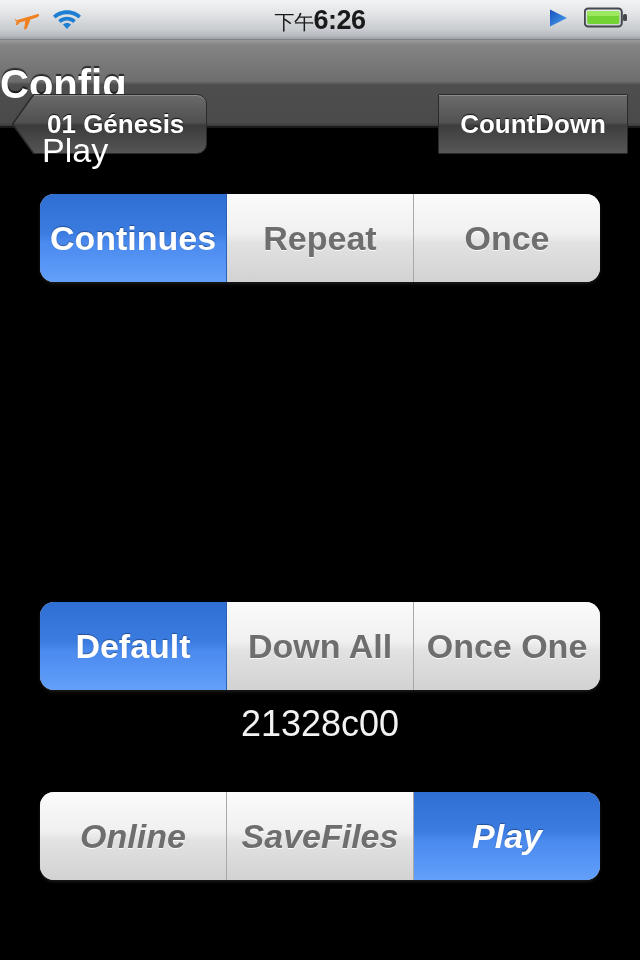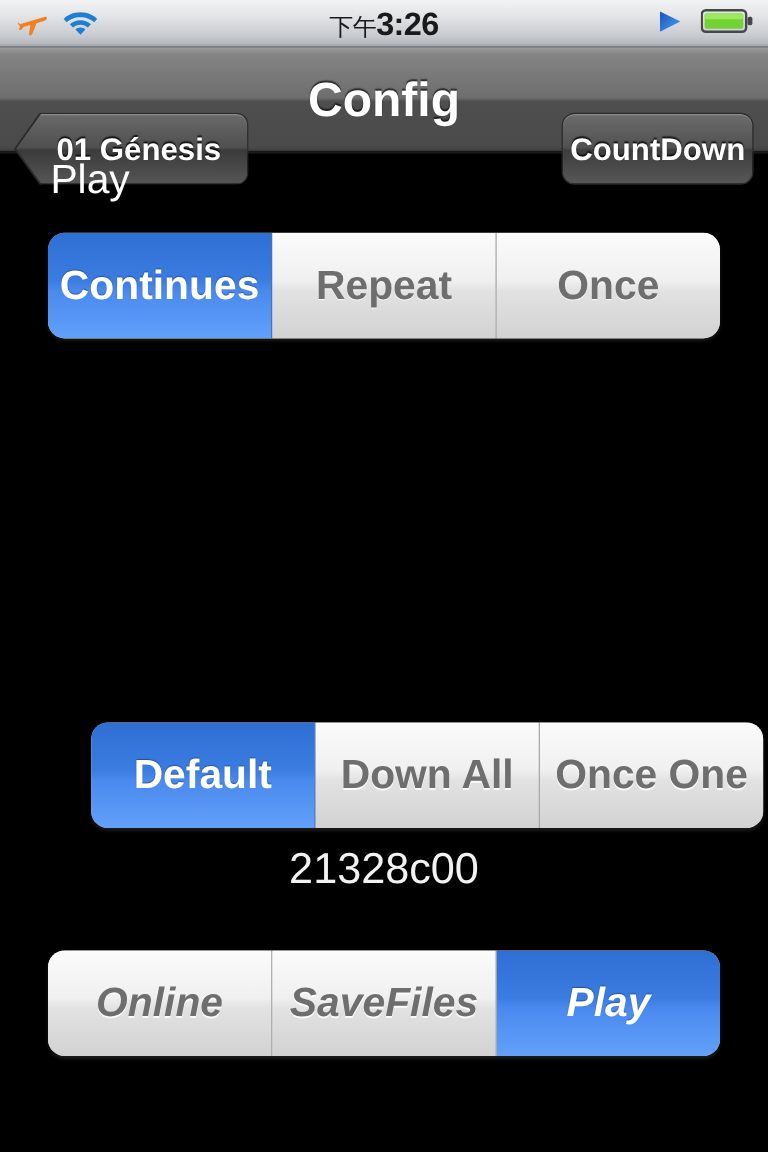--- a/index.html
+++ b/index.html
@@ -69,21 +69,21 @@
     background: linear-gradient(to bottom,
       #9b9b9b 0%, #848484 6%, #6e6e6e 48%, #4e4e4e 52%, #4a4a4a 96%, #3a3a3a 100%);
     border-bottom: 2px solid #1a1a1a;
     box-sizing: border-box;
   }
   #nav-title {
     position: absolute;
     left: 0; top: 0;
     width: 640px; height: 106px;
     line-height: 88px;
-    text-align: center;
+    text-align: left;
     font-size: 40px;
     font-weight: bold;
     color: #ffffff;
     text-shadow: 0 -2px 1px rgba(0,0,0,0.65);
     letter-spacing: 0px;
   }
   #back-button {
     position: absolute;
     left: 12px; top: 54px;
     height: 60px;
@@ -105,31 +105,31 @@
   #back-chevron {
     position: absolute;
     left: 12px; top: 54px;
     width: 170px; height: 60px;
     pointer-events: none;
   }
   #right-button {
     position: absolute;
     right: 12px; top: 54px;
     height: 60px;
-    padding: 0 6px;
+    padding: 0 21px;
     display: flex;
     align-items: center;
     justify-content: center;
     font-size: 26px;
     font-weight: bold;
     color: #ffffff;
     text-shadow: 0 -1px 1px rgba(0,0,0,0.8);
     background: linear-gradient(to bottom, #6c6c6c 0%, #515151 48%, #3d3d3d 52%, #575757 100%);
     border: 1px solid #2a2a2a;
-    border-radius: 11px;
+    border-radius: 1px;
     box-sizing: border-box;
     box-shadow: inset 0 1px 0 rgba(255,255,255,0.22);
   }
 
   
   #section-label {
     position: absolute;
     left: 42px; top: 131px;
     font-size: 34px;
     color: #ffffff;
@@ -165,21 +165,21 @@
     text-shadow: 0 1px 0 rgba(255,255,255,0.85);
   }
   .seg.on {
     background: linear-gradient(to bottom, #2f6fd4 0%, #3b7ce1 45%, #4a8aee 55%, #62a0fa 100%);
     color: #ffffff;
     text-shadow: 0 -1px 1px rgba(0,0,0,0.35);
     border-right-color: #2b62b8;
   }
 
   #seg-play    { top: 194px; }
-  #seg-down    { top: 602px; margin-left: 36px; }
+  #seg-down    { top: 602px; }
   #seg-mode    { top: 792px; font-style: italic; }
 
   #hex-value {
     position: absolute;
     left: 0; top: 703px;
     width: 640px;
     text-align: center;
     font-size: 36px;
     color: #f2f2f2;
   }
@@ -204,21 +204,21 @@
           <path d="M15 4.2 C21 4.2 26 6.6 29 9.8 L26.4 12.6 C23.9 10.0 19.7 8.3 15 8.3
                    C10.3 8.3 6.1 10.0 3.6 12.6 L1 9.8 C4 6.6 9 4.2 15 4.2 Z" fill="#1d7fd4"></path>
           <path d="M15 10.8 C18.6 10.8 21.8 12.2 23.8 14.2 L21.2 17.0 C19.7 15.5 17.5 14.6 15 14.6
                    C12.5 14.6 10.3 15.5 8.8 17.0 L6.2 14.2 C8.2 12.2 11.4 10.8 15 10.8 Z" fill="#1d7fd4"></path>
           <path d="M15 17.0 C16.6 17.0 18.1 17.6 19.1 18.6 L15 23.0 L10.9 18.6
                    C11.9 17.6 13.4 17.0 15 17.0 Z" fill="#1d7fd4"></path>
         </svg>
       </span>
     </div>
 
-    <div id="status-time"><span class="ampm">下午</span><span>3:26</span></div>
+    <div id="status-time"><span class="ampm">下午</span><span>6:26</span></div>
 
     <div class="sb-right">
       <span>
         <svg width="24" height="24" viewBox="0 0 24 24">
           <defs>
             <linearGradient id="pgrad" x1="0" y1="0" x2="1" y2="1">
               <stop offset="0%" stop-color="#1a4fbe"></stop>
               <stop offset="100%" stop-color="#4aa6ef"></stop>
             </linearGradient>
           </defs>

